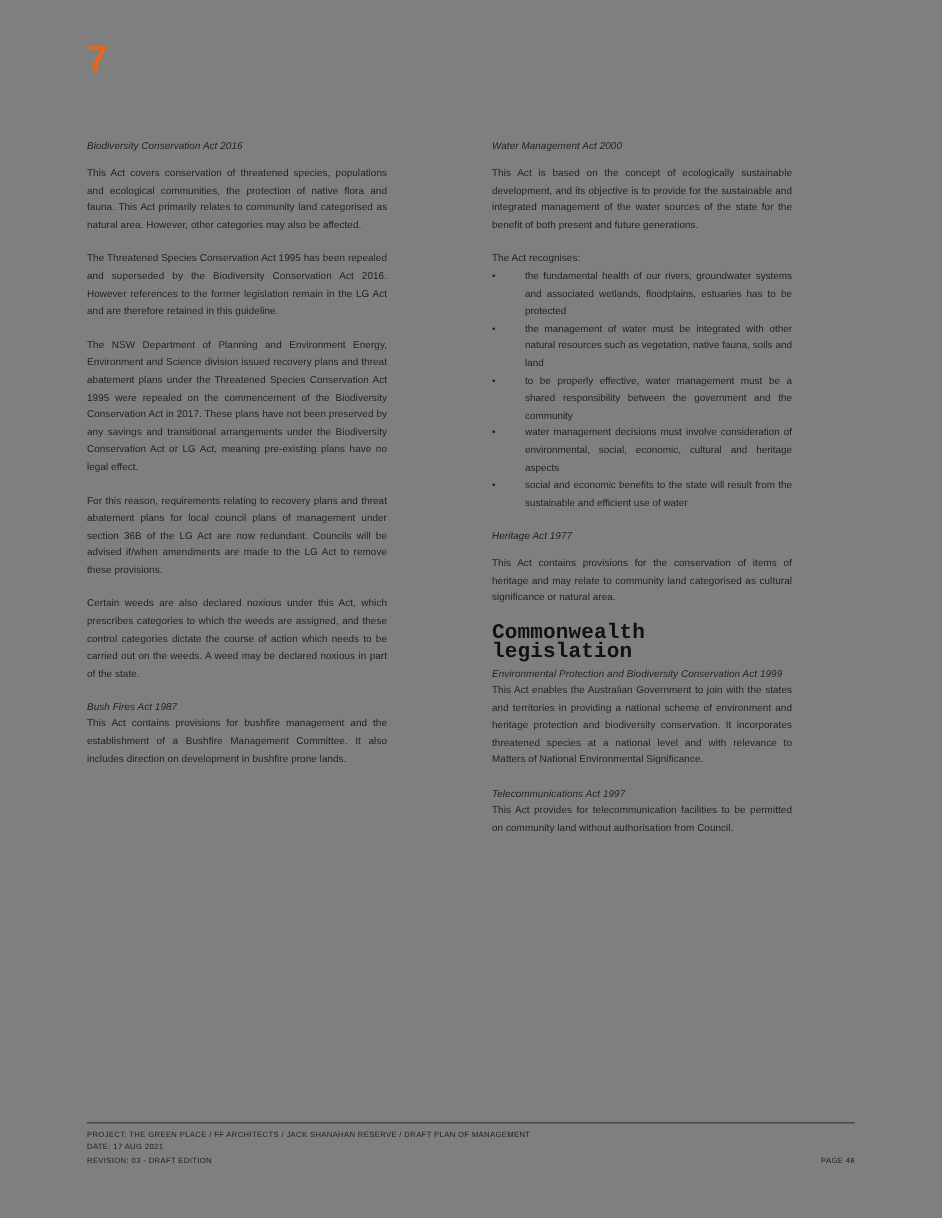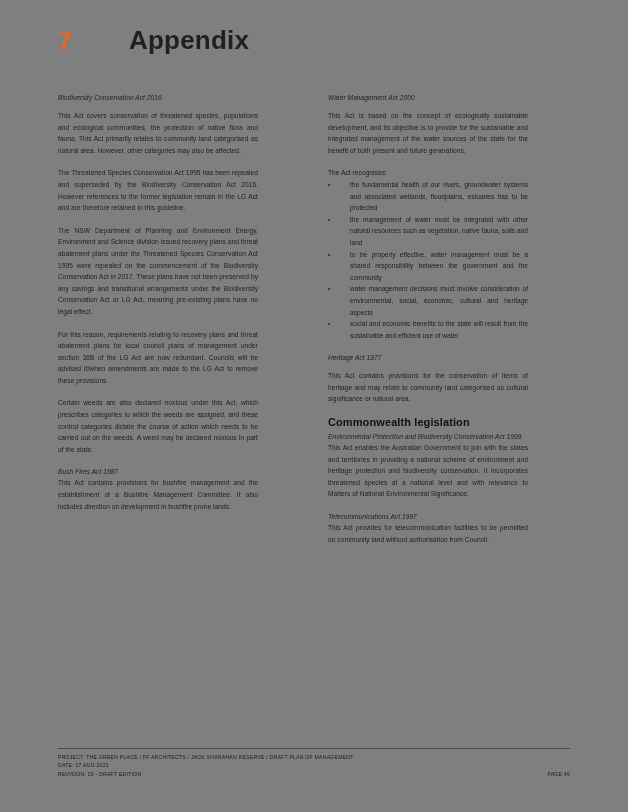--- a/index.html
+++ b/index.html
@@ -71,25 +71,26 @@
     line-height: 11px;
     font-style: italic;
     font-weight: normal;
     color: #1e1e1e;
     letter-spacing: 0.05px;
   }
   h4.act.tight { margin-bottom: 0px; }
 
   h3.section {
     margin: 0 0 2px 0;
-    font-size: 11px;
+    font-size: 14px;
     line-height: 13px;
     font-weight: bold;
     color: #111;
     letter-spacing: 0.1px;
+    font-family: Liberation Mono, monospace;
   }
 
   ul.bullets {
     margin: 0 0 11px 0;
     padding: 0;
     list-style: none;
   }
   ul.bullets li {
     position: relative;
     margin: 0 0 0 0;
@@ -138,21 +139,20 @@
     padding-bottom: 0px;
   }
 </style>
 </head>
 <body>
 
 <div class="page">
 
   <div class="title-row">
     <span class="title-num">7</span>
-    <span class="title-text">Appendix</span>
   </div>
 
   <div class="cols">
 
     <div class="col col-left">
       <h4 class="act">Biodiversity Conservation Act 2016</h4>
       <p class="body">This Act covers conservation of threatened species, populations and ecological communities, the protection of native flora and fauna. This Act primarily relates to community land categorised as natural area. However, other categories may also be affected.</p>
       <p class="body">The Threatened Species Conservation Act 1995 has been repealed and superseded by the Biodiversity Conservation Act 2016. However references to the former legislation remain in the LG Act and are therefore retained in this guideline.</p>
       <p class="body">The NSW Department of Planning and Environment Energy, Environment and Science division issued recovery plans and threat abatement plans under the Threatened Species Conservation Act 1995 were repealed on the commencement of the Biodiversity Conservation Act in 2017. These plans have not been preserved by any savings and transitional arrangements under the Biodiversity Conservation Act or LG Act, meaning pre-existing plans have no legal effect.</p>
       <p class="body">For this reason, requirements relating to recovery plans and threat abatement plans for local council plans of management under section 36B of the LG Act are now redundant. Councils will be advised if/when amendments are made to the LG Act to remove these provisions.</p>

